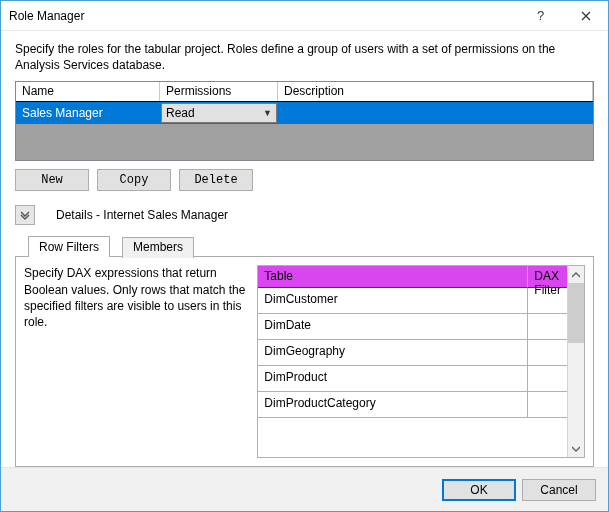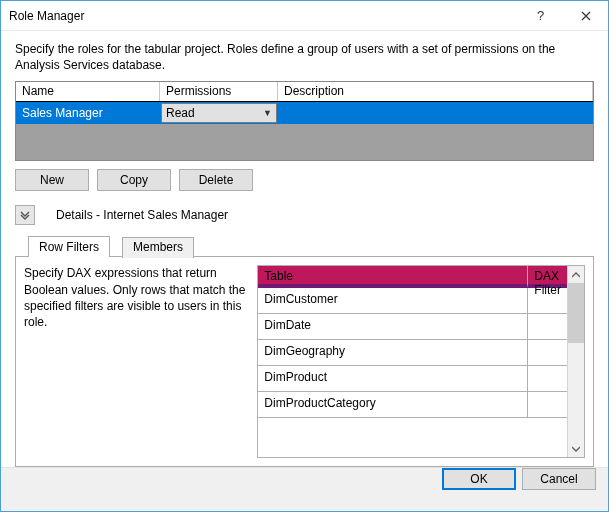--- a/index.html
+++ b/index.html
@@ -106,20 +106,21 @@
   }
   .perm-select .chev {
     font-size: 9px;
     color: #333;
   }
   .rg-row .rg-cell.col-perm { padding: 1px; background: #0078d7; }
   .button-row {
     display: flex;
     gap: 8px;
     margin-top: 8px;
+    font-family: Liberation Mono, monospace;
   }
   .btn {
     width: 74px;
     height: 22px;
     border: 1px solid #adadad;
     background: #e1e1e1;
     font-family: inherit;
     font-size: 12px;
     padding: 0;
     line-height: 20px;
@@ -185,23 +186,23 @@
     display: flex;
     flex-direction: column;
     overflow: hidden;
   }
   .ft-head {
     display: flex;
     height: 22px;
   }
   .ft-h {
     border-right: 1px solid #b0b0b0;
-    border-bottom: 4px solid #701a75;
+    border-bottom: 1px solid #701a75;
     padding: 3px 6px;
-    background: #be185d;
+    background: #d946ef;
   }
   .ft-h.last { border-right: none; }
   .ft-body {
     flex: 1;
     overflow: hidden;
   }
   .ft-row {
     display: flex;
     height: 26px;
   }
@@ -230,21 +231,21 @@
   }
   .sb-thumb {
     flex: 0 0 60px;
     background: #cdcdcd;
     margin: 0;
   }
   .sb-track { flex:1; }
   .footer {
     height: 44px;
     display: flex;
-    align-items: flex-start;
+    align-items: center;
     justify-content: flex-end;
     gap: 6px;
     padding: 0 12px;
     border-top: 1px solid #e4e4e4;
     background: #f0f0f0;
   }
   .btn-primary {
     width: 74px; height: 22px;
     border: 2px solid #0078d7;
     background: #e1e1e1;

